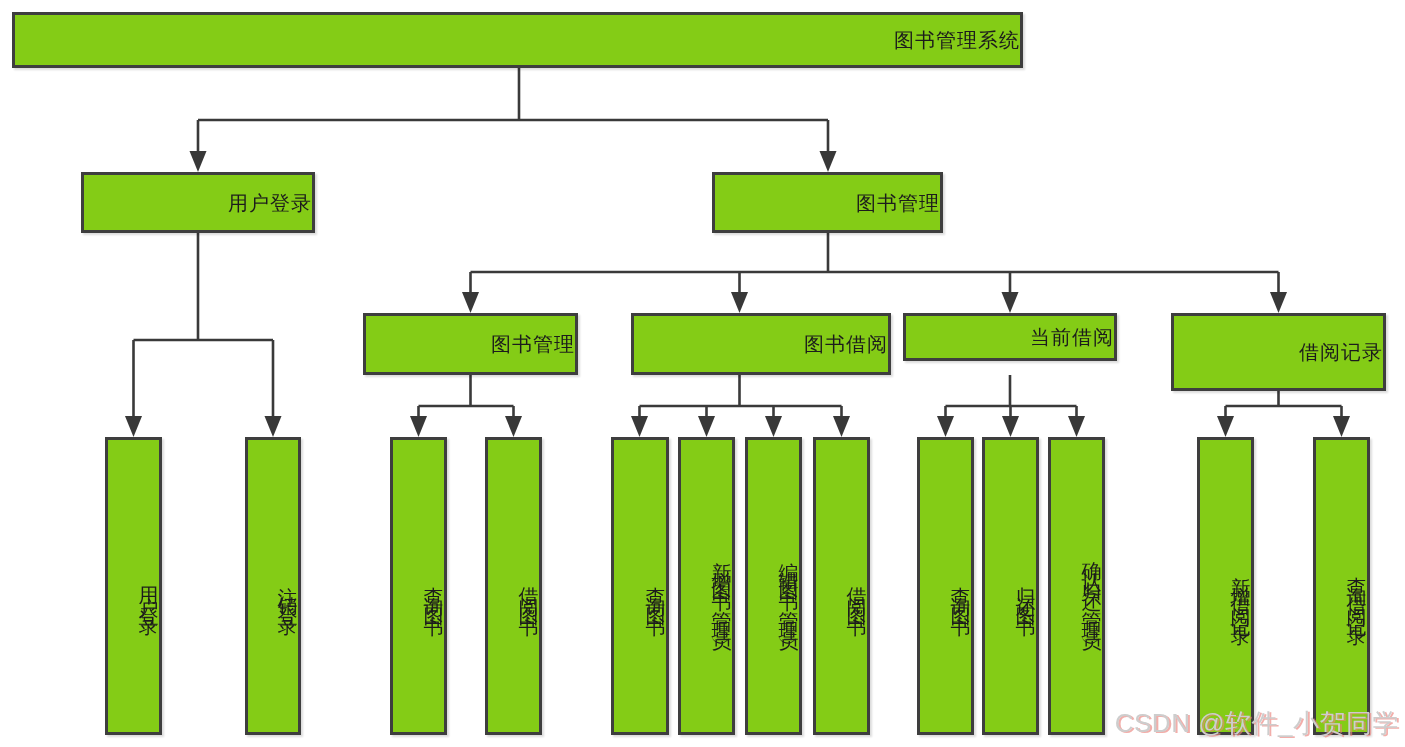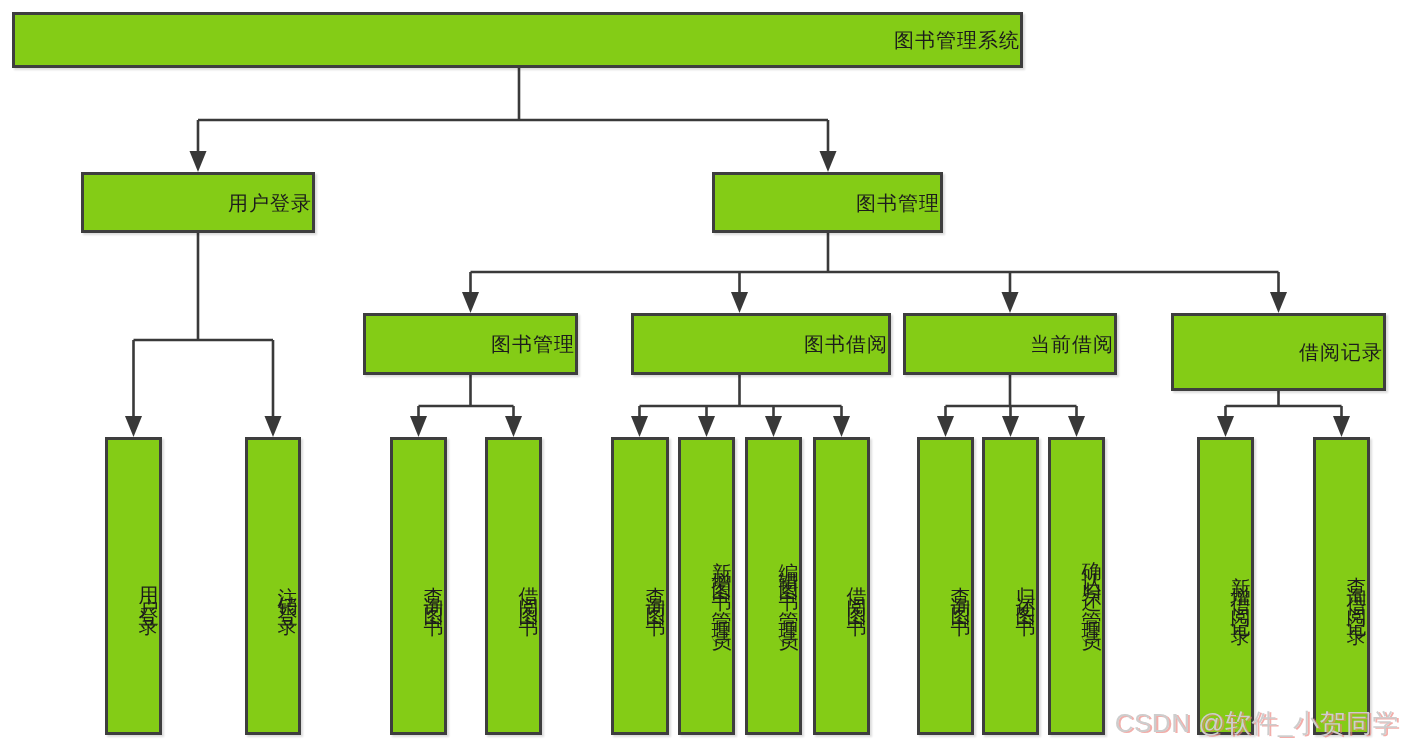--- a/index.html
+++ b/index.html
@@ -111,21 +111,21 @@
   <div class="node h" style="left:712px; top:172px; width:231px; height:61px;">
     <span>图书管理</span>
   </div>
 
   <div class="node h" style="left:363px; top:313px; width:215px; height:62px;">
     <span>图书管理</span>
   </div>
   <div class="node h" style="left:631px; top:313px; width:260px; height:62px;">
     <span>图书借阅</span>
   </div>
-  <div class="node h" style="left:903px; top:313px; width:214px; height:62px;">
+  <div class="node h" style="left:903px; top:313px; width:214px; height:48px;">
     <span>当前借阅</span>
   </div>
   <div class="node h" style="left:1171px; top:313px; width:215px; height:78px;">
     <span>借阅记录</span>
   </div>
 
   <div class="node v" style="left:105px; top:437px; width:57px; height:298px;">
     <span>用户登录</span>
   </div>
   <div class="node v" style="left:245px; top:437px; width:56px; height:298px;">

